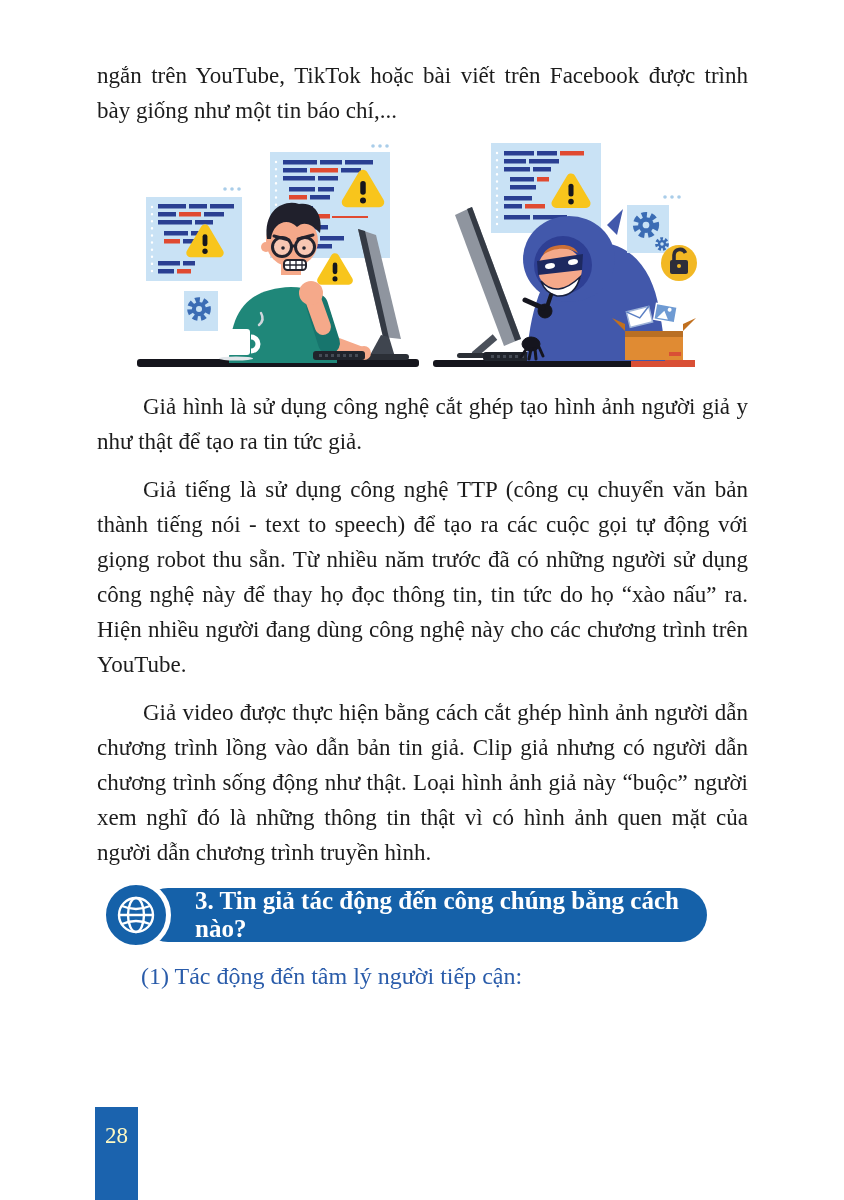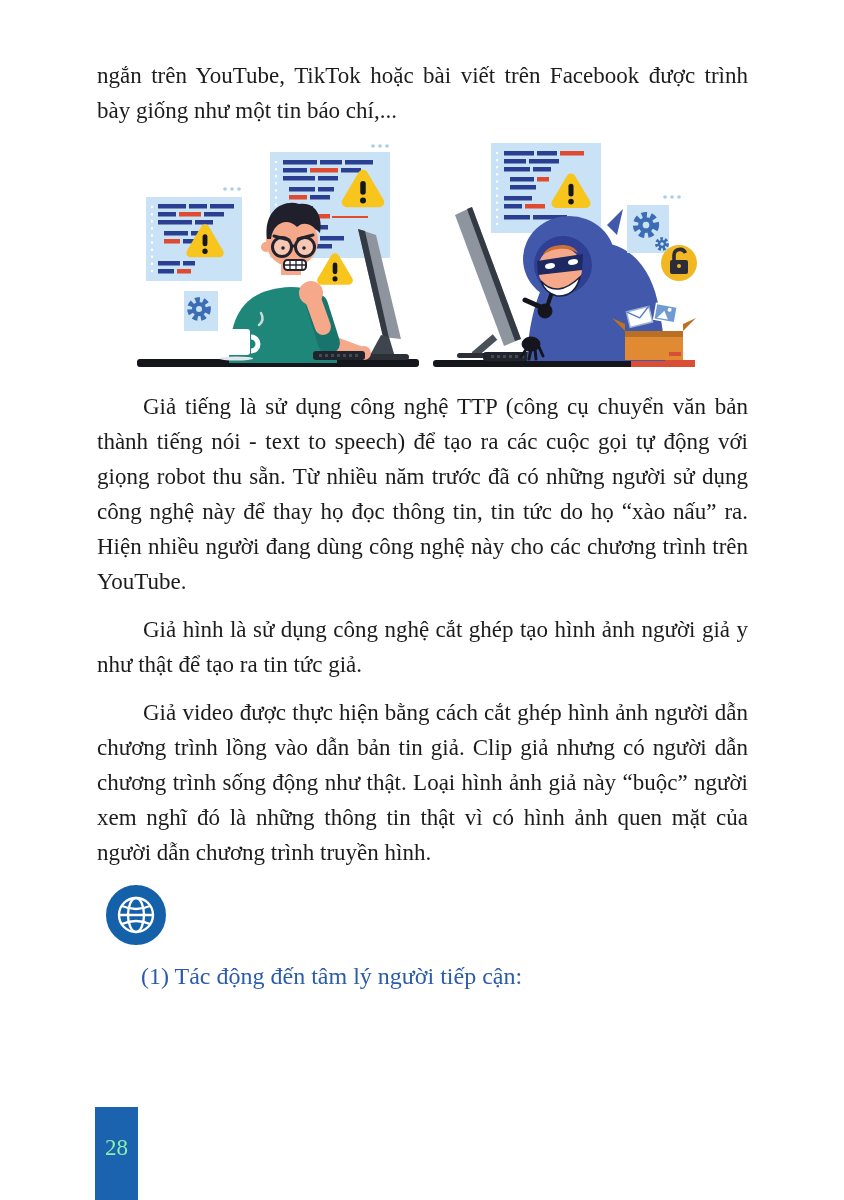--- a/index.html
+++ b/index.html
@@ -25,22 +25,22 @@
     margin-left:-30px; height:54px; width:566px; background:#1561a9;
     border-radius:28px; color:#ffffff; display:flex; align-items:center;
     padding-left:54px; box-sizing:border-box; font-weight:bold; font-size:25px;
   }
   .subheading {
     color:#2a5caa; font-size:24px; line-height:30px;
     margin:6px 0 18px 44px;
   }
   .page-tab {
     position:absolute; left:95px; bottom:0; width:43px; height:93px;
-    background:#1b63ae; color:#86efac; font-size:23px; text-align:center;
-    padding-top:28px; box-sizing:border-box;
+    background:#1b63ae; color:#fef9c3; font-size:23px; text-align:center;
+    padding-top:16px; box-sizing:border-box;
   }
 </style>
 </head>
 <body>
 
 <div class="page">
   <div class="content">
 
     <p class="para no-indent">ngắn trên YouTube, TikTok hoặc bài viết trên Facebook được trình bày giống như một tin báo chí,...</p>
 
@@ -265,35 +265,38 @@
           <g>
             <circle cx="546" cy="122" r="18" fill="#f2b824"></circle>
             <path d="M541,119 v-5 a6,6 0 0 1 11.5,-2" fill="none" stroke="#2d2d3a" stroke-width="3.6"></path>
             <rect x="537" y="119" width="18" height="14" rx="2" fill="#2d2d3a"></rect>
             <circle cx="546" cy="125" r="2" fill="#f2b824"></circle>
           </g>
         </g>
       </svg>
     </div>
 
+    <p class="para">Giả hình là sử dụng công nghệ cắt ghép tạo hình ảnh người giả y như thật để tạo ra tin tức giả.</p>
     <p class="para">Giả tiếng là sử dụng công nghệ TTP (công cụ chuyển văn bản thành tiếng nói - text to speech) để tạo ra các cuộc gọi tự động với giọng robot thu sẵn. Từ nhiều năm trước đã có những người sử dụng công nghệ này để thay họ đọc thông tin, tin tức do họ “xào nấu” ra. Hiện nhiều người đang dùng công nghệ này cho các chương trình trên YouTube.</p>
-    <p class="para">Giả hình là sử dụng công nghệ cắt ghép tạo hình ảnh người giả y như thật để tạo ra tin tức giả.</p>
     <p class="para">Giả video được thực hiện bằng cách cắt ghép hình ảnh người dẫn chương trình lồng vào dẫn bản tin giả. Clip giả nhưng có người dẫn chương trình sống động như thật. Loại hình ảnh giả này “buộc” người xem nghĩ đó là những thông tin thật vì có hình ảnh quen mặt của người dẫn chương trình truyền hình.</p>
 
     <div class="banner">
       <div class="globe-wrap">
         <svg width="46" height="46" viewBox="0 0 46 46">
           <g fill="none" stroke="#ffffff" stroke-width="2.4">
             <circle cx="23" cy="23" r="17"></circle>
             <ellipse cx="23" cy="23" rx="8" ry="17"></ellipse>
             <line x1="6" y1="23" x2="40" y2="23"></line>
             <path d="M9,14 Q23,20 37,14 M9,32 Q23,26 37,32"></path>
           </g>
         </svg>
       </div>
+      <div class="pill">
+        <span>3. Tin giả tác động đến công chúng bằng cách nào?</span>
+      </div>
     </div>
 
     <p class="subheading">(1) Tác động đến tâm lý người tiếp cận:</p>
 
   </div>
 
   <div class="page-tab">
     <span>28</span>
   </div>
 </div>

